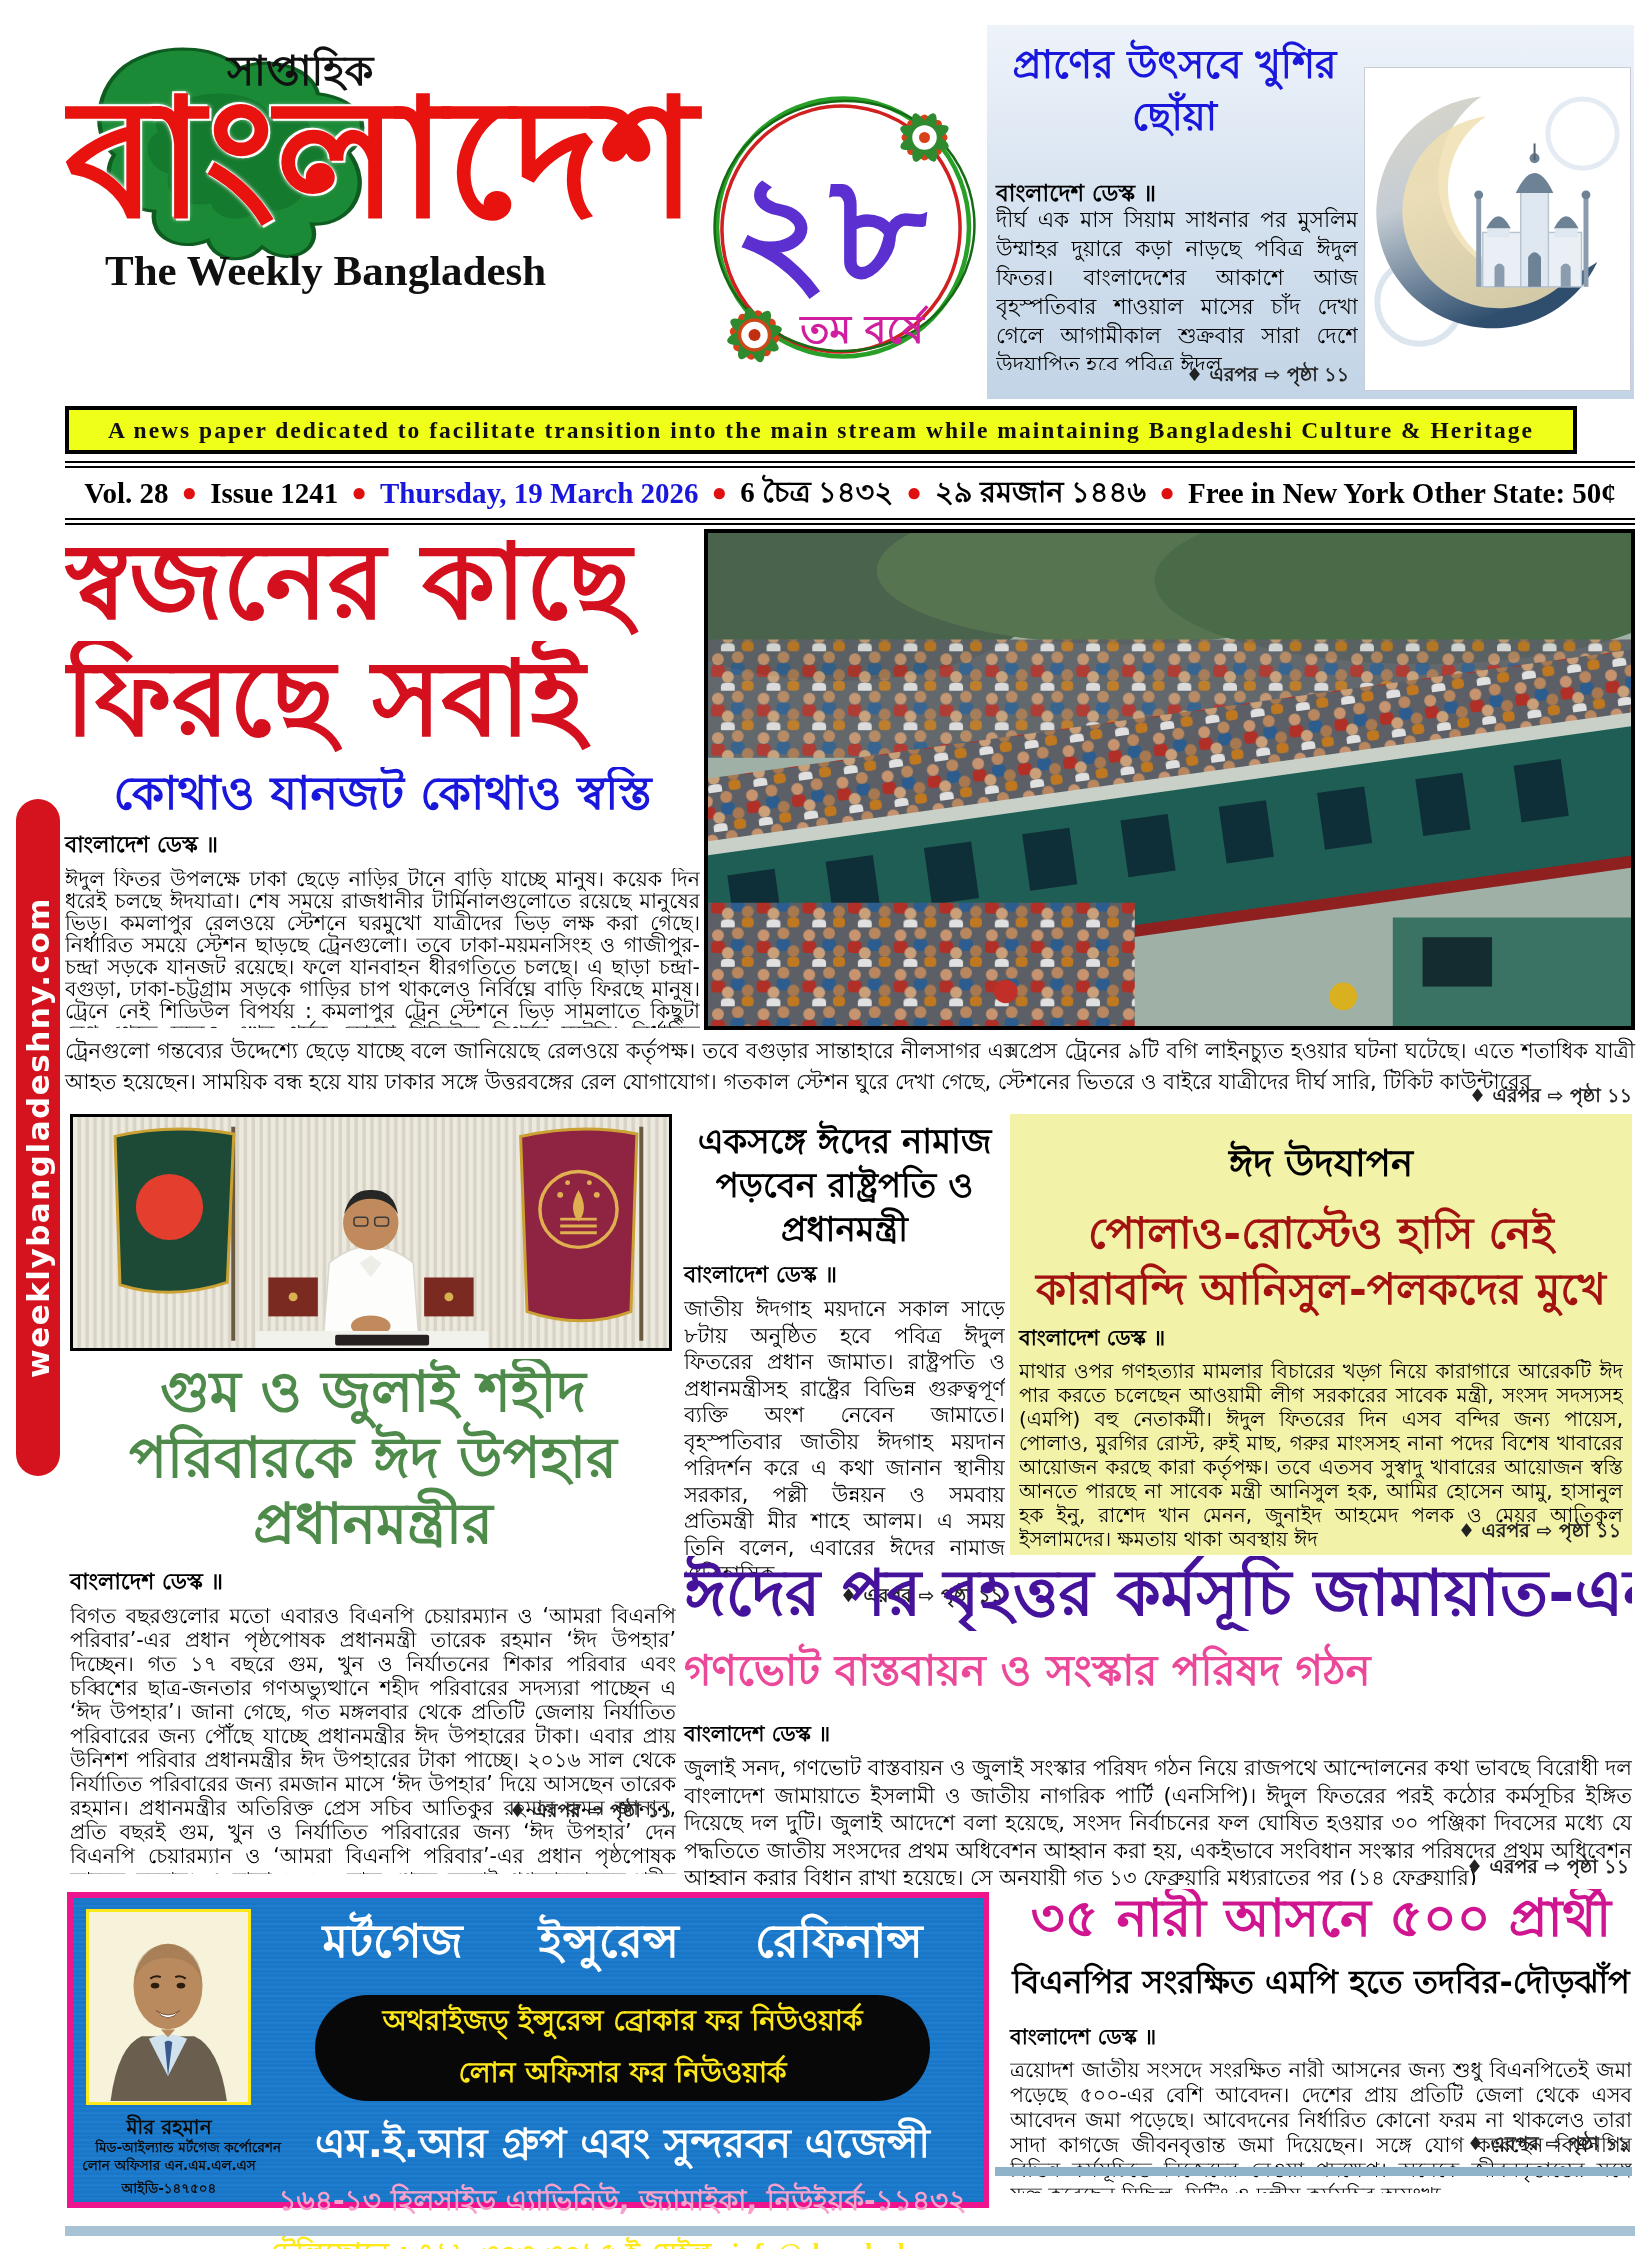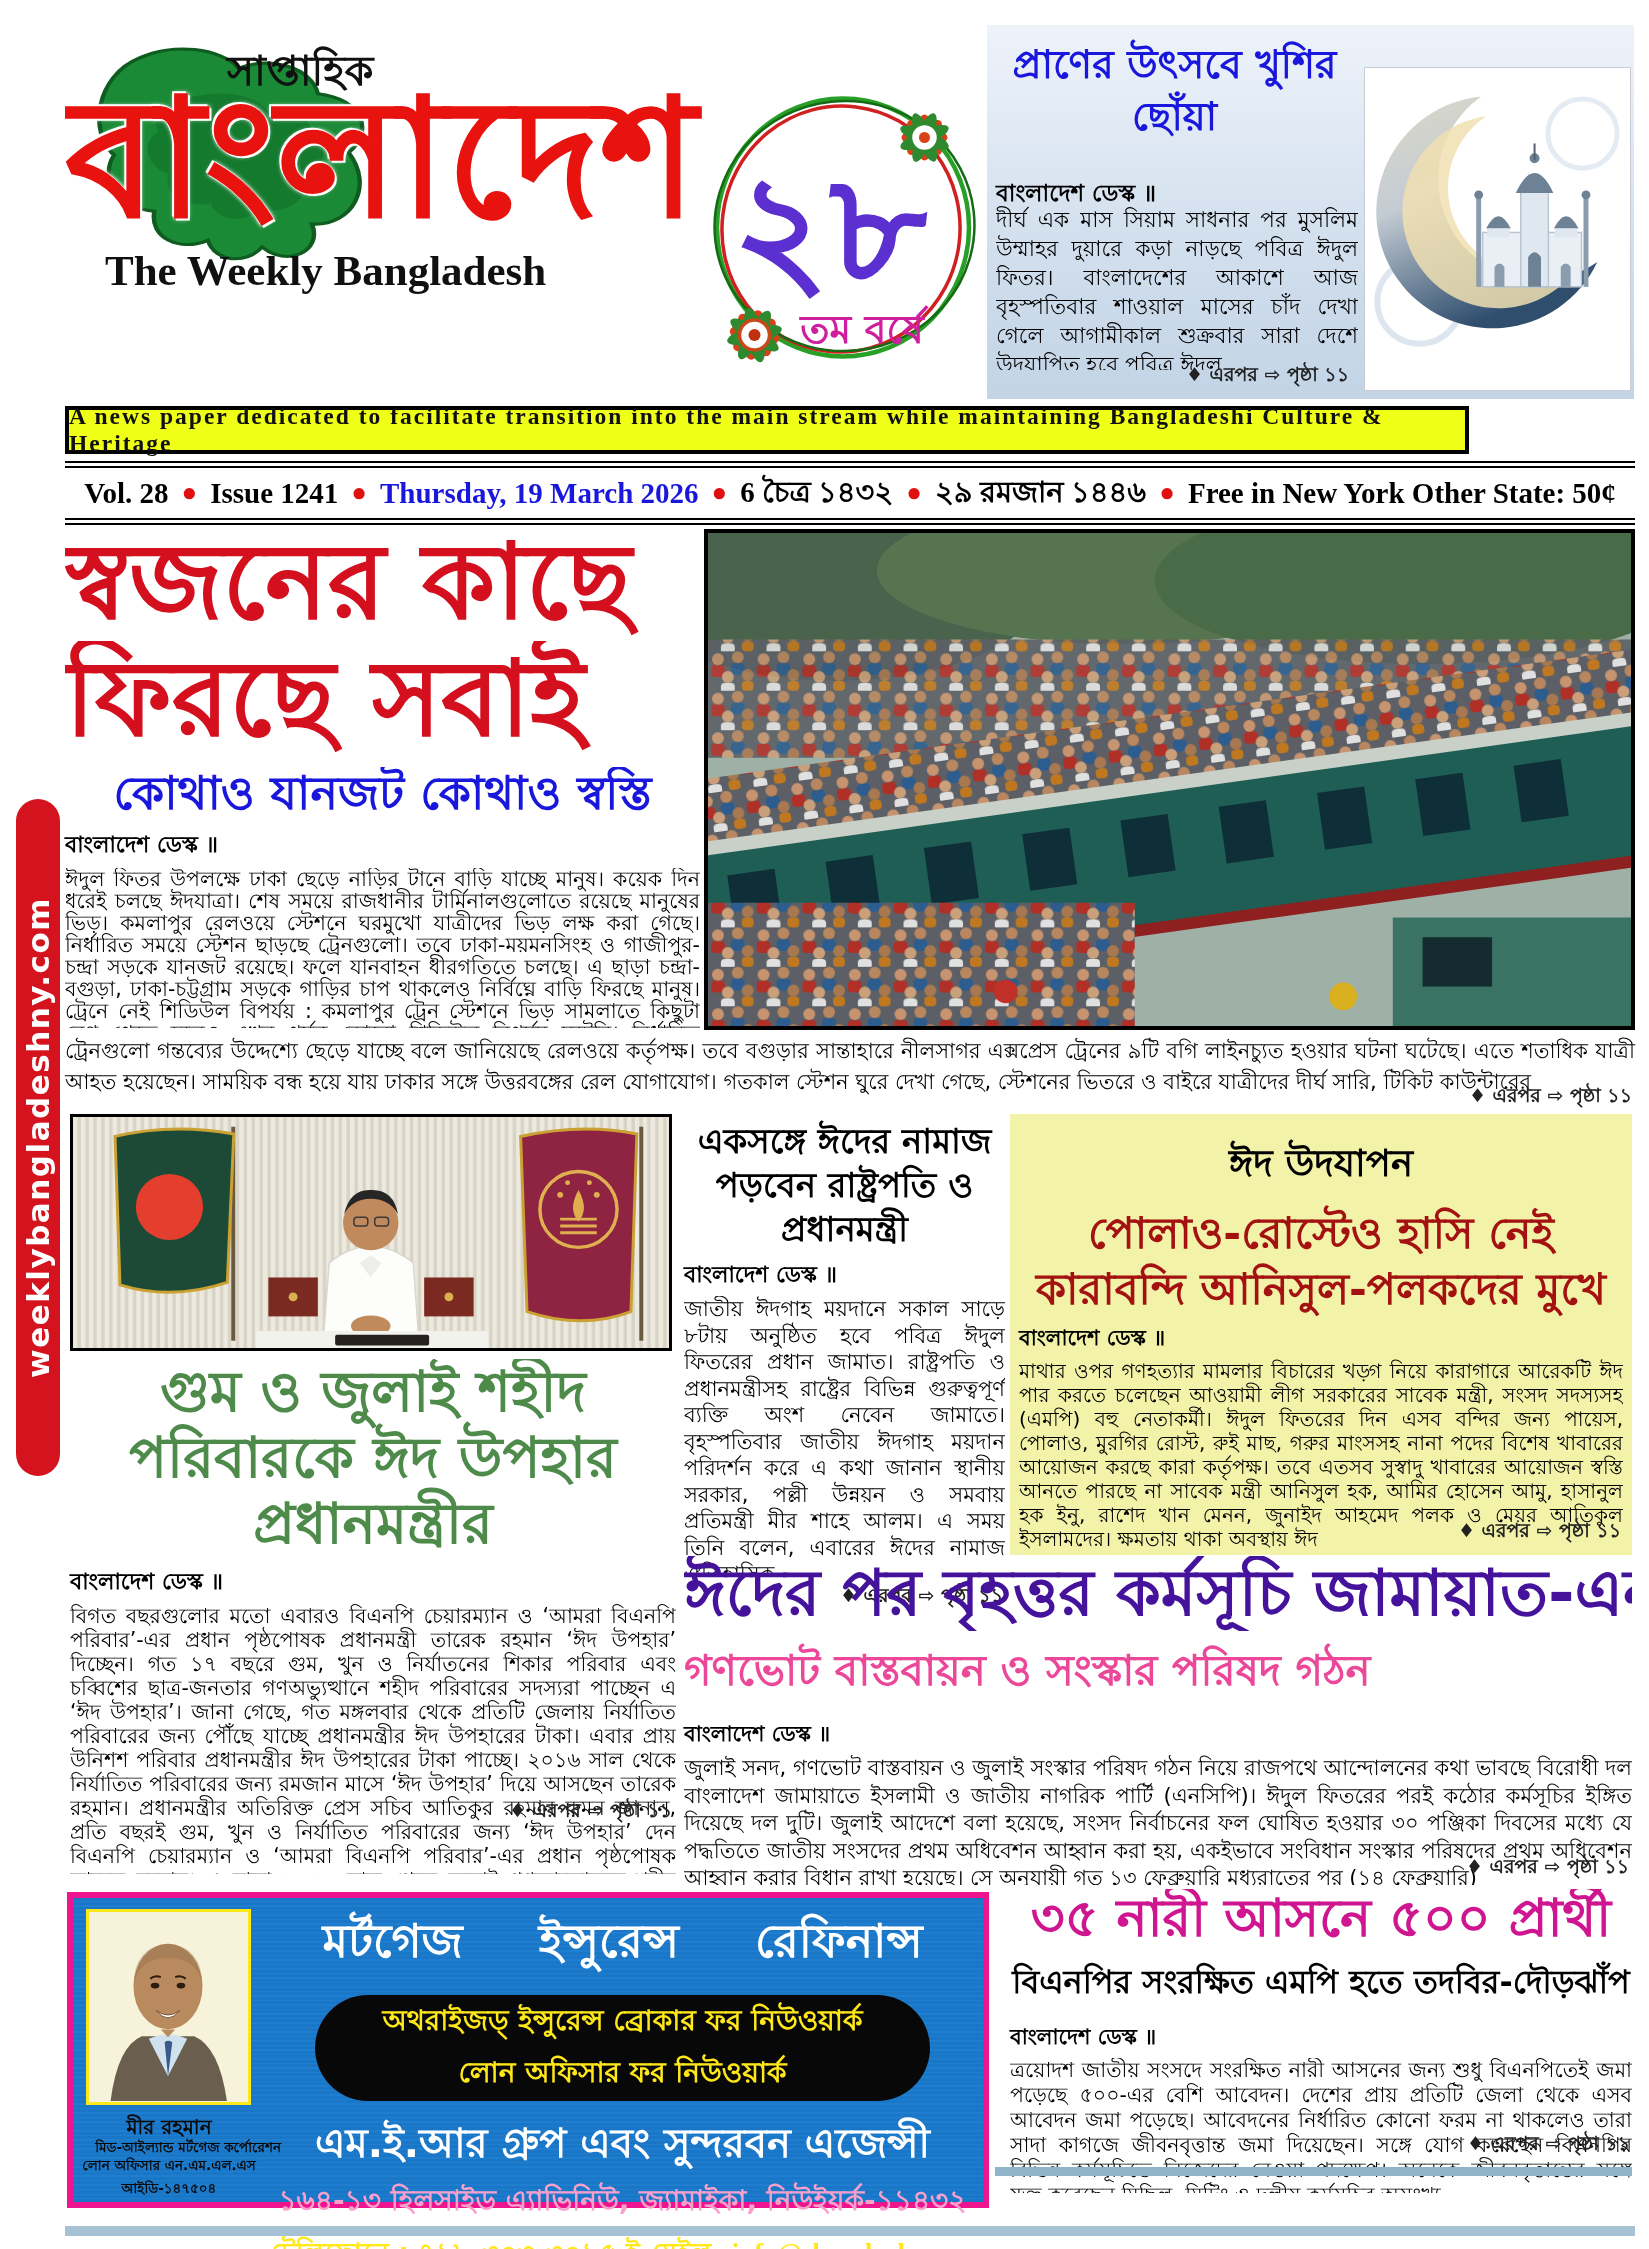--- a/index.html
+++ b/index.html
@@ -24,21 +24,21 @@
   #eid-joy{left:987px;top:25px;width:647px;height:374px;background:linear-gradient(180deg,#eef3fa 0%,#d3e0ee 55%,#c2d4e6 100%);}
   #eid-joy .hl{position:absolute;left:5px;top:14px;width:365px;height:115px;font-size:39px;line-height:52px;font-weight:bold;color:#1a17dd;}
   #eid-joy .byline{position:absolute;left:9px;top:150px;width:360px;font-size:23px;font-weight:bold;color:#000;}
   #eid-joy .body{position:absolute;left:9px;top:180px;width:362px;height:165px;font-size:21.5px;line-height:29px;color:#000;}
   #eid-joy .cont-marker{position:absolute;right:285px;bottom:7px;}
   #mosque-art{position:absolute;left:377px;top:42px;width:265px;height:322px;background:#ffffff;border:1.5px solid #c8ccd4;}
 
   .cont-marker{font-size:19px;font-weight:bold;color:#222;white-space:nowrap;}
 
   
-  #tagline{left:65px;top:406px;width:1404px;height:48px;background:#f0ff17;border:4.5px solid #000;box-sizing:border-box;
+  #tagline{left:65px;top:406px;width:1512px;height:48px;background:#f0ff17;border:4.5px solid #000;box-sizing:border-box;
      display:flex;align-items:center;justify-content:center;font-size:23.5px;font-weight:bold;letter-spacing:2px;color:#101010;}
   #issue-bar{left:65px;top:461px;width:1570px;height:64px;border-top:7px double #000;border-bottom:7px double #000;box-sizing:border-box;
      display:flex;align-items:center;justify-content:center;gap:13px;font-size:29px;font-weight:bold;color:#000;white-space:nowrap;}
   #issue-bar .dot{color:#e01010;font-size:26px;}
   #issue-bar .date-en{color:#1a17dd;}
 
   
   #lead{left:65px;top:524px;width:635px;height:510px;}
   #lead .h1{font-size:105px;line-height:117px;font-weight:bold;color:#d40f1e;white-space:nowrap;}
   #lead .sub{margin-top:9px;font-size:46px;line-height:52px;font-weight:bold;color:#1a17dd;text-align:center;white-space:nowrap;}

